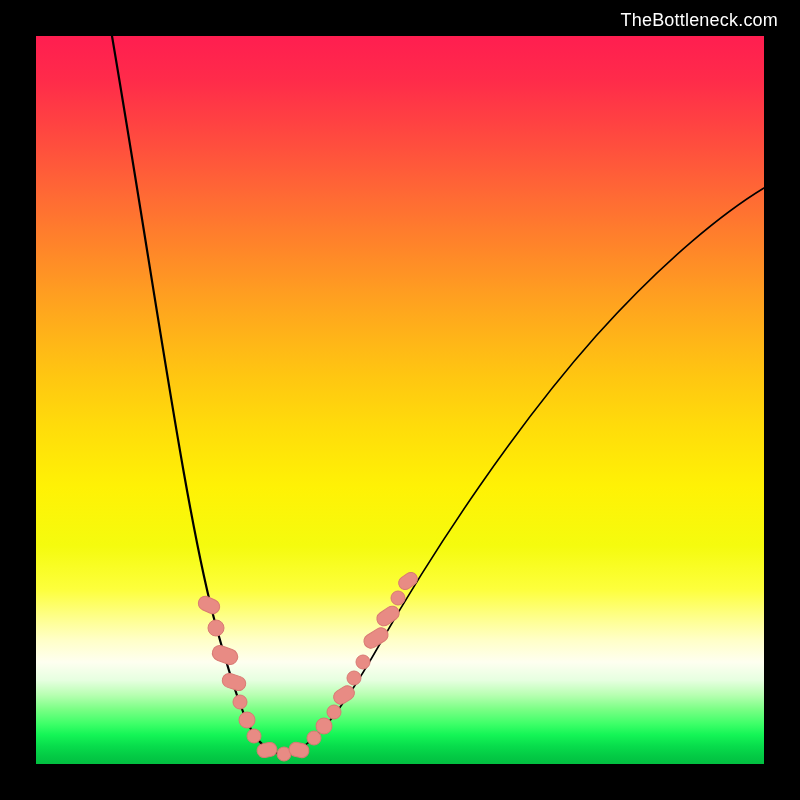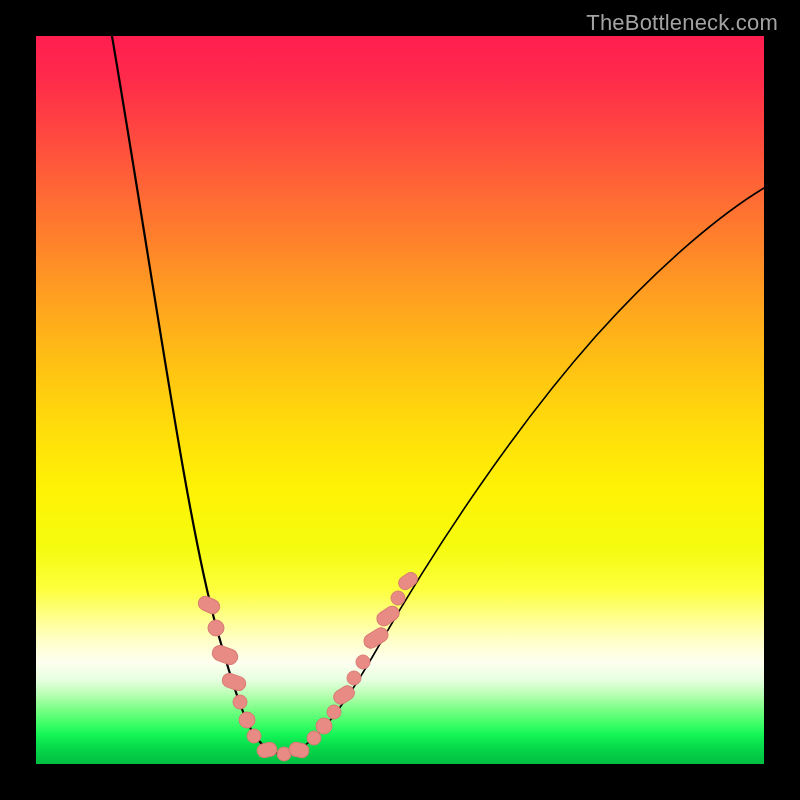--- a/index.html
+++ b/index.html
@@ -52,22 +52,22 @@
   svg.curves {
     position: absolute;
     left: 0; top: 0;
     width: 100%;
     height: 100%;
   }
   .watermark {
     position: absolute;
     top: 10px;
     right: 22px;
-    color: #a3a3a3;
-    font-size: 22px;
+    color: #ffffff;
+    font-size: 18px;
     font-weight: 500;
     letter-spacing: 0.2px;
   }
 </style>
 </head>
 <body>
 
 <div class="frame">
   <div class="gradient"></div>
   <svg class="curves" viewBox="0 0 728 728" preserveAspectRatio="none">

